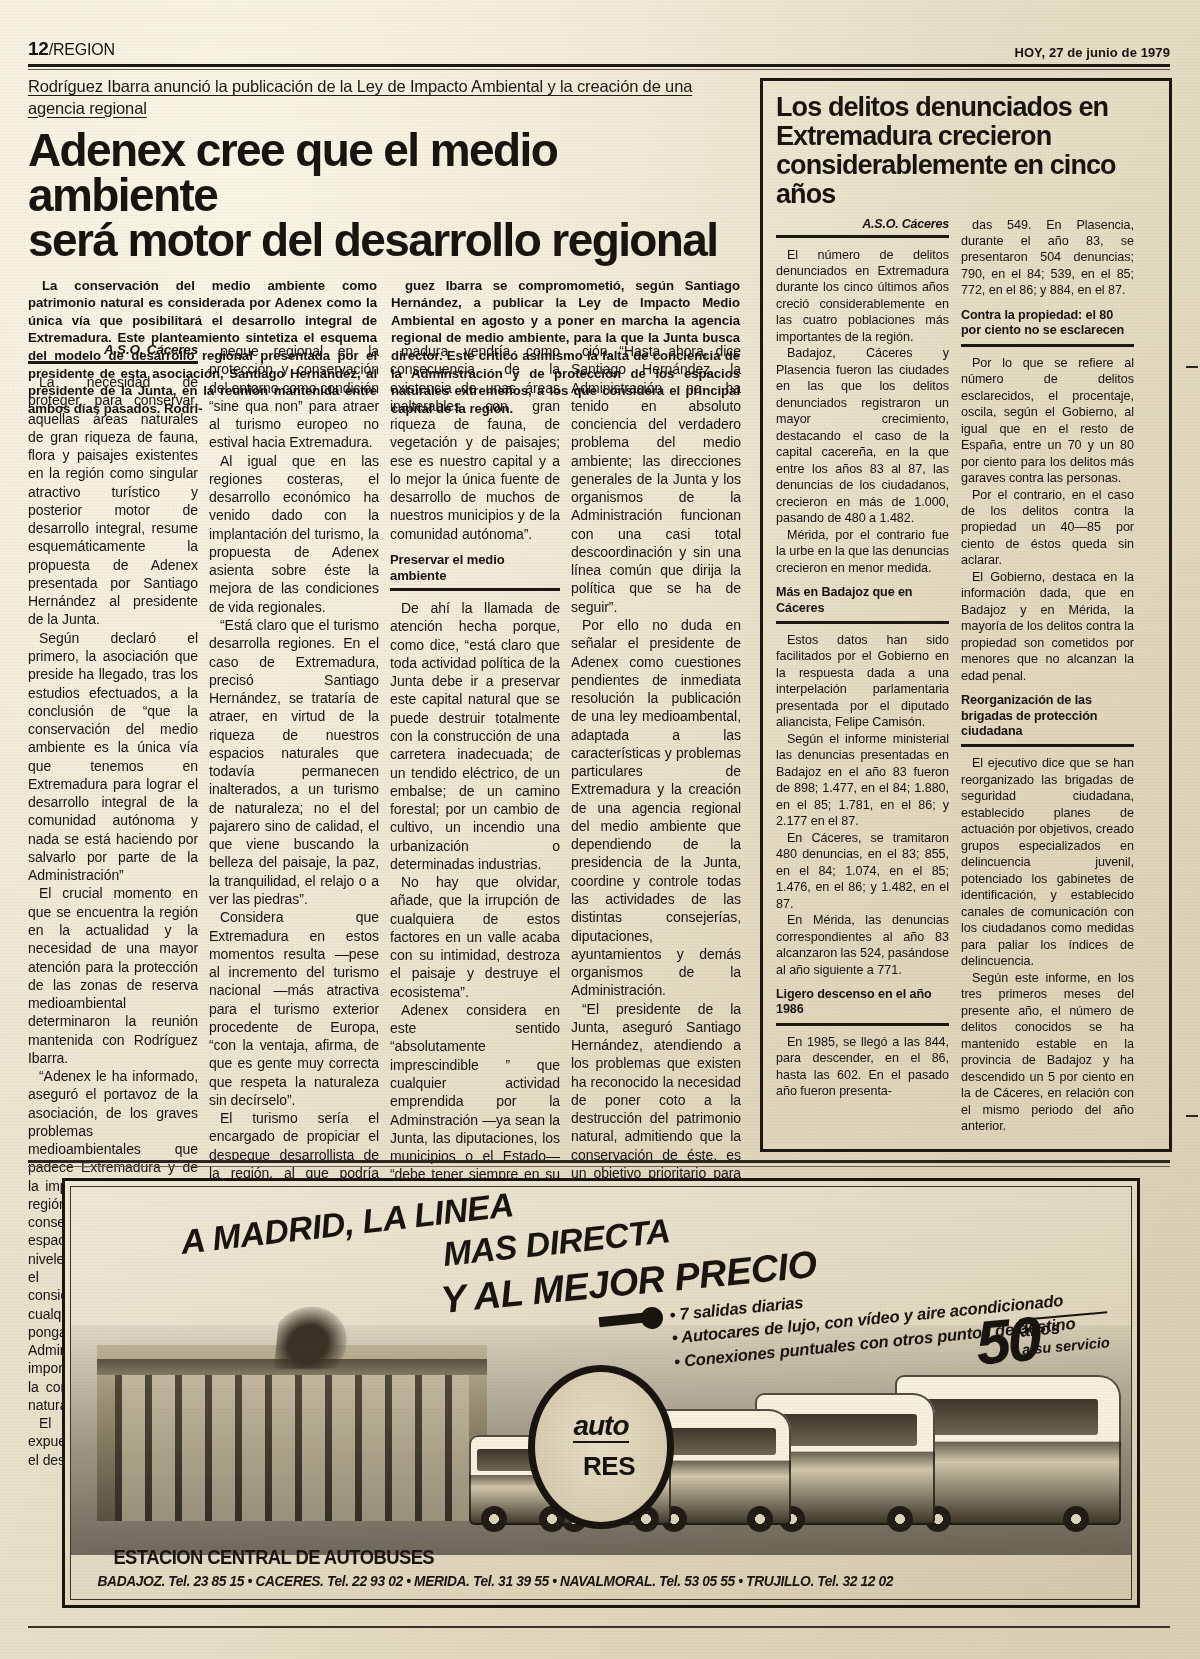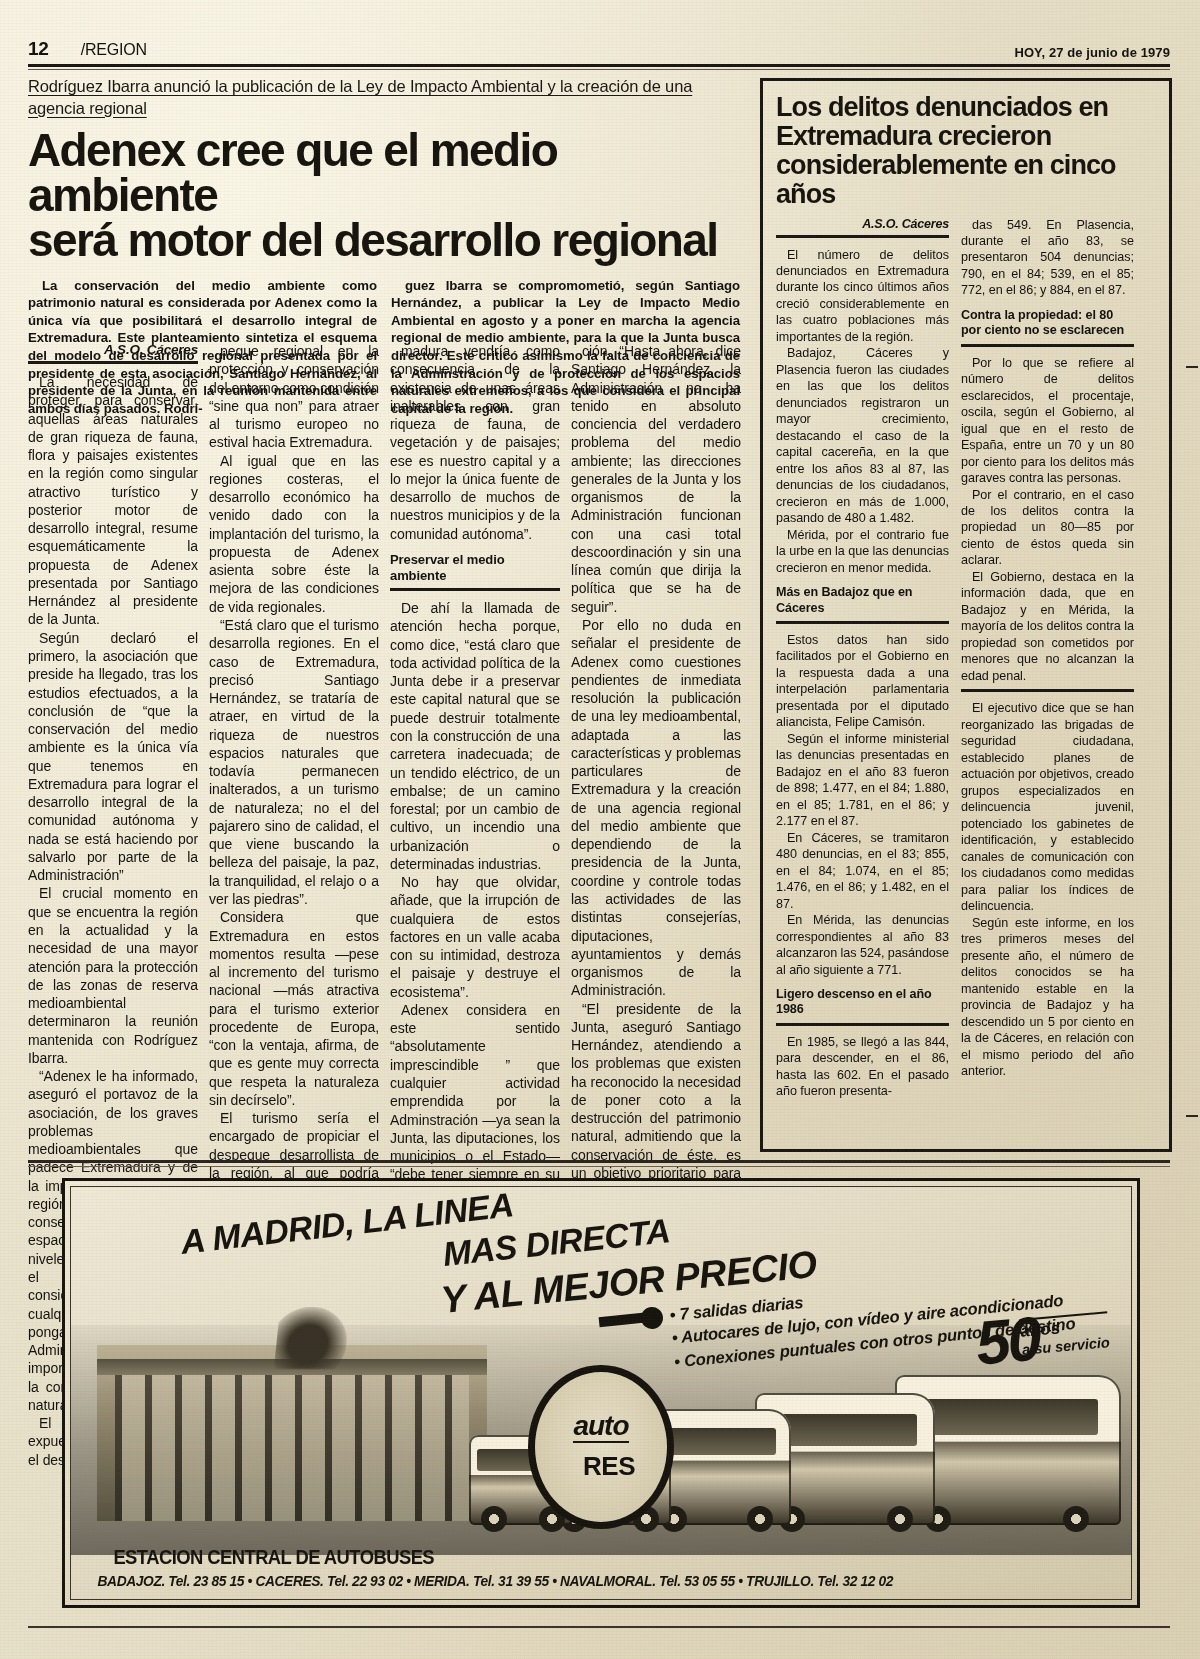--- a/index.html
+++ b/index.html
@@ -27,21 +27,21 @@
   }
   .page{position:absolute;inset:0;}
 
   
   .masthead{
     position:absolute;left:28px;top:38px;width:1142px;height:22px;
     display:flex;align-items:flex-end;justify-content:space-between;
   }
   .folio{font-size:17px;font-weight:bold;letter-spacing:-.2px;}
   .folio .num{font-size:19px;}
-  .folio .sec{font-weight:normal;font-size:16px;margin-left:32px;}
+  .folio .sec{font-weight:normal;font-size:16px;}
   .dateline{font-size:13px;font-weight:bold;letter-spacing:.1px;}
   .rule-top{
     position:absolute;left:28px;top:64px;width:1142px;height:3px;
     background:#1a1714;
   }
   .rule-top2{
     position:absolute;left:28px;top:69px;width:1142px;height:1px;
     background:#5a5247;
   }
 
@@ -336,22 +336,23 @@
         <p>En Mérida, las denuncias correspondientes al año 83 alcanzaron las 524, pasándose al año siguiente a 771.</p>
         <div class="side-sub">Ligero descenso en el año 1986</div>
         <div class="side-subrule"></div>
         <p>En 1985, se llegó a las 844, para descender, en el 86, hasta las 602. En el pasado año fueron presenta-</p>
       </div>
       <div class="side-col">
         <p>das 549. En Plasencia, durante el año 83, se presentaron 504 denuncias; 790, en el 84; 539, en el 85; 772, en el 86; y 884, en el 87.</p>
         <div class="side-sub">Contra la propiedad: el 80 por ciento no se esclarecen</div>
         <div class="side-subrule"></div>
         <p>Por lo que se refiere al número de delitos esclarecidos, el procentaje, oscila, según el Gobierno, al igual que en el resto de España, entre un 70 y un 80 por ciento para los delitos más garaves contra las personas.</p>
-        <p>Por el contrario, en el caso de los delitos contra la propiedad un 80—85 por ciento de éstos queda sin aclarar.</p>
+        <p>Por el contrario, en el caso de los delitos contra la propiedad un 40—85 por ciento de éstos queda sin aclarar.</p>
         <p>El Gobierno, destaca en la información dada, que en Badajoz y en Mérida, la mayoría de los delitos contra la propiedad son cometidos por menores que no alcanzan la edad penal.</p>
+        <div class="side-sub">Reorganización de las brigadas de protección ciudadana</div>
         <div class="side-subrule"></div>
         <p>El ejecutivo dice que se han reorganizado las brigadas de seguridad ciudadana, establecido planes de actuación por objetivos, creado grupos especializados en delincuencia juvenil, potenciado los gabinetes de identificación, y establecido canales de comunicación con los ciudadanos como medidas para paliar los índices de delincuencia.</p>
         <p>Según este informe, en los tres primeros meses del presente año, el número de delitos conocidos se ha mantenido estable en la provincia de Badajoz y ha descendido un 5 por ciento en la de Cáceres, en relación con el mismo periodo del año anterior.</p>
       </div>
     </div>
   </div>
 
   <div class="rule-mid"></div>
   <div class="rule-mid2"></div>
 

